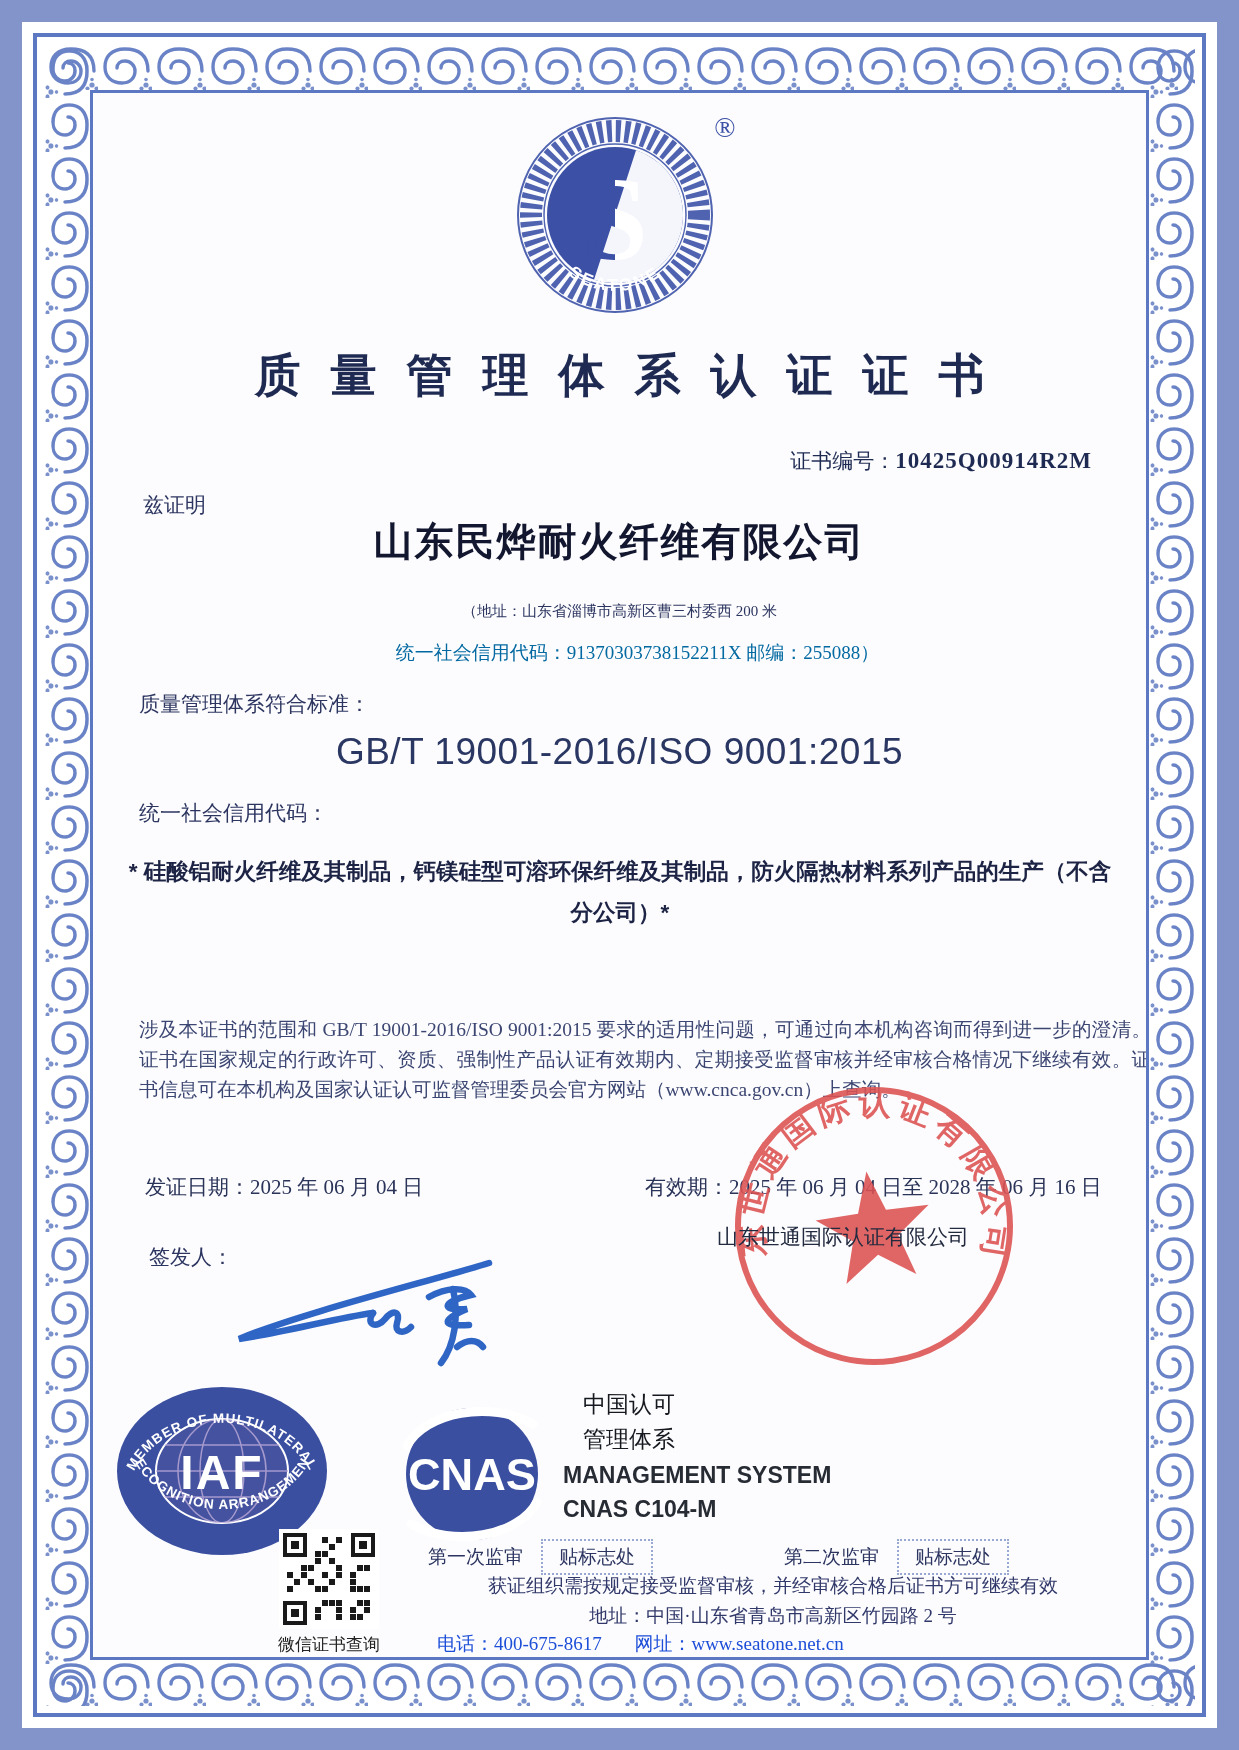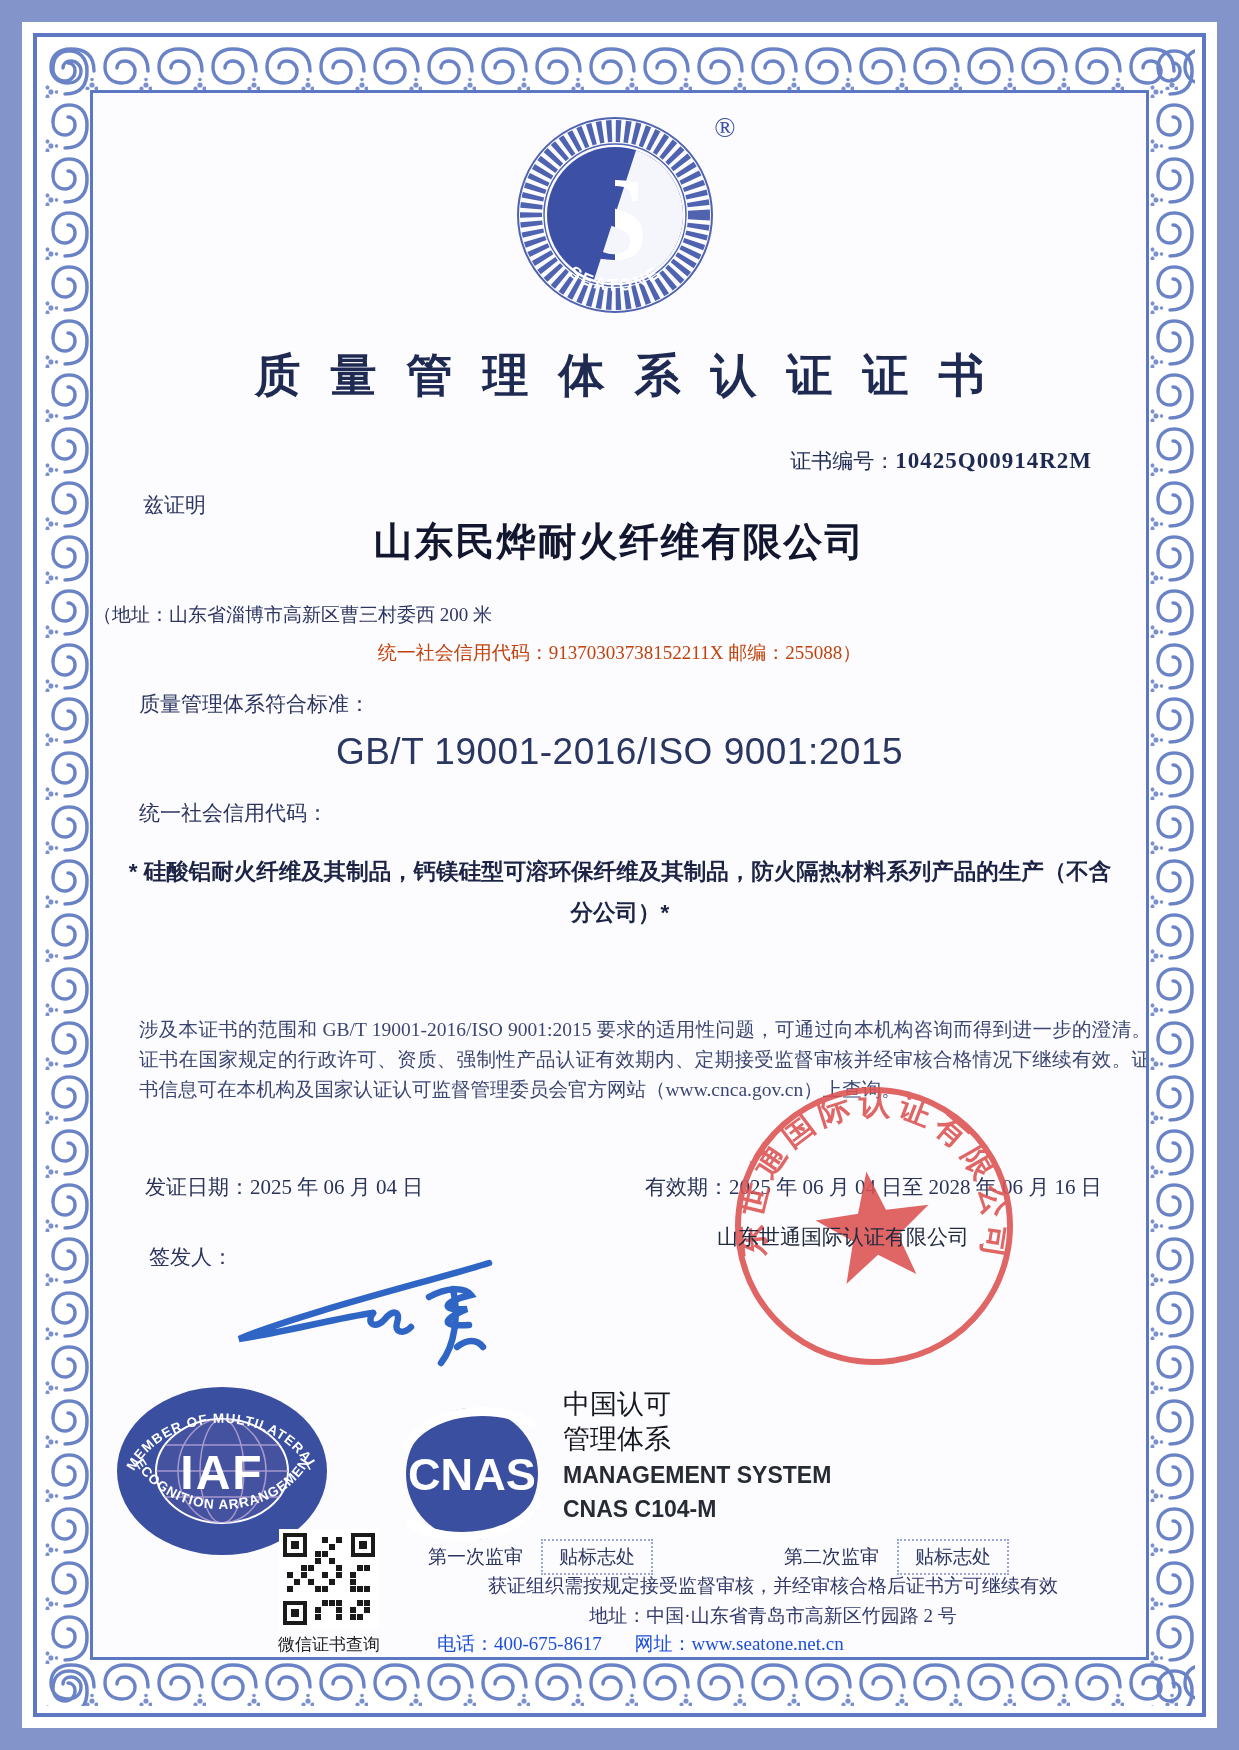--- a/index.html
+++ b/index.html
@@ -21,42 +21,42 @@
   .abs{position:absolute;}
 
   .logo-wrap{left:50%;transform:translateX(-50%);top:6px;}
   .title{top:252px;left:0;width:100%;text-align:center;font-size:46px;font-weight:bold;
          letter-spacing:30px;padding-left:30px;color:#1e2a52;}
   .certno{top:354px;right:54px;font-size:21px;color:#1e2a52;}
   .certno .val{font-weight:bold;font-size:23px;letter-spacing:1px;}
   .certify{top:398px;left:50px;font-size:21px;color:#2c3560;}
   .company{top:422px;left:0;width:100%;text-align:center;font-size:39px;font-weight:bold;
            letter-spacing:2px;color:#12162e;font-family:"Liberation Sans",sans-serif;}
-  .addr1{top:509px;left:0;width:100%;text-align:left;font-size:19px;color:#2c3560;}
-  .addr2{top:547px;left:0;width:100%;text-align:center;font-size:19px;color:#c2410c;}
+  .addr1{top:509px;left:0;width:100%;text-align:center;font-size:15px;color:#2c3560;}
+  .addr2{top:547px;left:18px;width:100%;text-align:center;font-size:19px;color:#0369a1;}
   .std-label{top:597px;left:46px;font-size:21px;color:#2c3560;}
   .standard{top:638px;left:0;width:100%;text-align:center;font-size:37px;color:#2b3763;
             font-family:"Liberation Sans",sans-serif;letter-spacing:.5px;}
   .scope-label{top:706px;left:46px;font-size:21px;color:#2c3560;}
   .scope{top:758px;left:32px;width:990px;text-align:center;font-size:22.5px;font-weight:bold;
          line-height:41px;color:#1c2344;font-family:"Liberation Sans",sans-serif;}
   .para{top:922px;left:46px;width:1012px;font-size:19.5px;line-height:30px;
         text-align:justify;color:#3c4672;}
   .issue{top:1080px;left:52px;font-size:21px;color:#2a3358;z-index:1;}
   .valid{top:1080px;left:552px;font-size:21px;color:#2a3358;z-index:1;}
   .signer{top:1150px;left:56px;font-size:21px;color:#2c3560;}
   .sig{left:128px;top:1158px;z-index:2;}
   .issuer{top:1130px;left:580px;width:340px;text-align:center;font-size:21px;
           color:#222a3f;z-index:3;}
   .stamp{left:636px;top:988px;width:290px;height:290px;z-index:2;opacity:.88;
          transform:rotate(-8deg);}
   .iaf{left:20px;top:1292px;}
   .cnas{left:290px;top:1297px;}
   .accred{left:470px;top:1294px;width:300px;font-family:"Liberation Sans",sans-serif;}
-  .accred .cn{font-size:27px;color:#15181f;line-height:35px;}
+  .accred .cn{font-size:23px;color:#15181f;line-height:35px;margin-left:20px;}
   .accred .en{font-size:23px;font-weight:bold;color:#272b33;line-height:31px;margin-top:3px;}
   .qr{left:186px;top:1436px;}
   .qr-caption{left:166px;top:1540px;width:140px;text-align:center;font-size:17px;color:#222;}
   .audit-row{top:1446px;left:335px;display:flex;align-items:center;gap:18px;font-size:19px;
              color:#2c3560;}
   .sticker-box{border:2px dotted #9aa8d4;padding:3px 16px;color:#2c3560;}
   .audit-spacer{width:95px;}
   .supervision{top:1480px;left:330px;width:700px;text-align:center;font-size:19px;color:#31396a;}
   .org-addr{top:1510px;left:330px;width:700px;text-align:center;font-size:19px;color:#31396a;}
   .phone-line{top:1538px;left:330px;width:700px;text-align:left;font-size:19px;color:#1d4ed8;}

